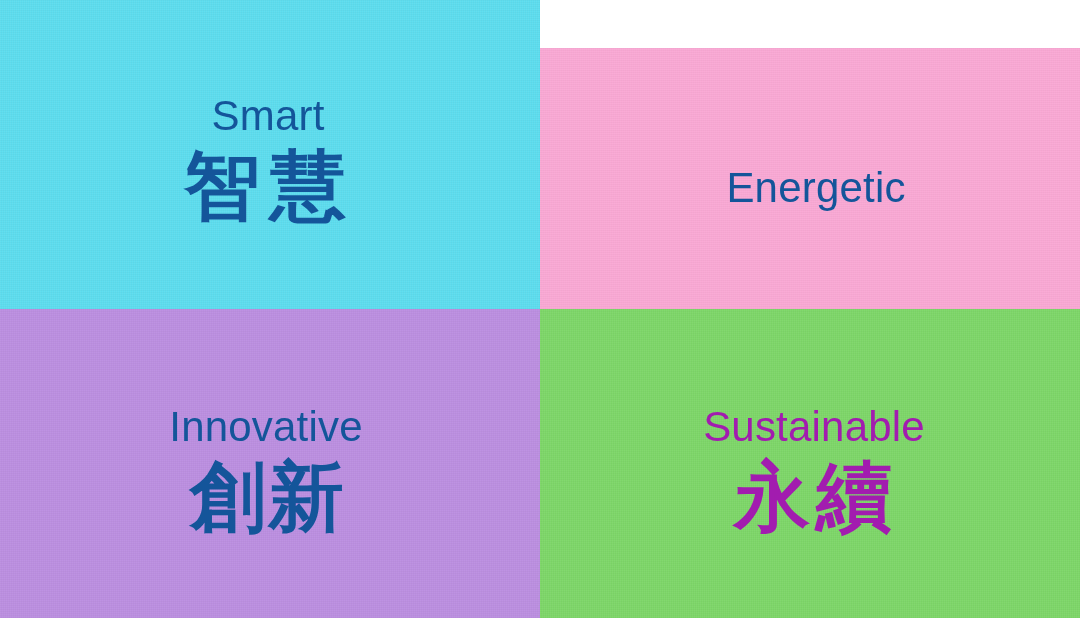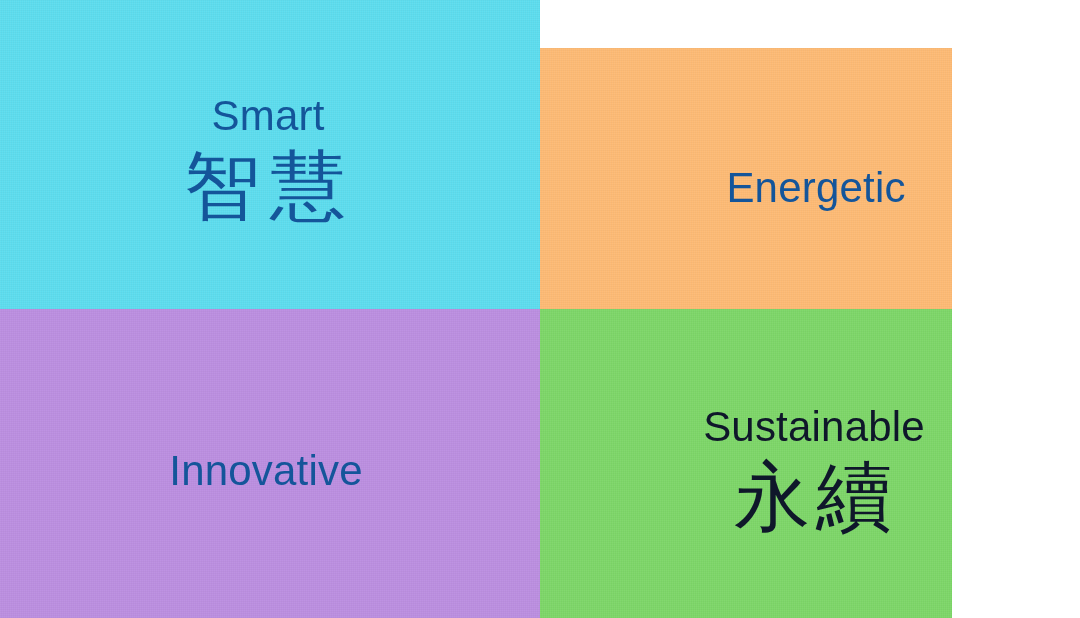--- a/index.html
+++ b/index.html
@@ -7,21 +7,21 @@
     margin: 0;
     padding: 0;
     background: #ffffff;
   }
   body {
     font-family: "Liberation Sans", "DejaVu Sans", sans-serif;
   }
 
   .board {
     position: relative;
-    width: 952px;
+    width: 1080px;
     height: 618px;
     display: grid;
     grid-template-columns: 540px 540px;
     grid-template-rows: 309px 309px;
     overflow: hidden;
   }
 
   .quadrant {
     position: relative;
     display: flex;
@@ -68,21 +68,21 @@
     font-size: 42px;
     font-weight: 400;
     letter-spacing: 0.2px;
     line-height: 1.02;
     white-space: nowrap;
   }
 
   .term-zh {
     display: block;
     font-size: 76px;
-    font-weight: 400;
+    font-weight: 700;
     line-height: 1.06;
     letter-spacing: 4px;
     margin-top: 8px;
     padding-left: 4px;
     white-space: nowrap;
   }
 
   
   .q-smart       .label-stack { transform: translate(-2px, 6px); }
   .q-energetic   .label-stack { transform: translate(6px, 10px); }
@@ -99,32 +99,33 @@
 
 <div class="board">
 
   <div class="quadrant q-smart" style="background: rgb(92, 220, 238); color: rgb(20, 85, 154);">
     <div class="label-stack">
       <span class="term-en">Smart</span>
       <span class="term-zh">智慧</span>
     </div>
   </div>
 
-  <div class="quadrant q-energetic" style="background: #fdba74; color: rgb(20, 85, 154); margin-top: 48px;">
+  <div class="quadrant q-energetic" style="background: #f9a8d4; color: rgb(20, 85, 154); margin-top: 48px;">
     <div class="label-stack">
       <span class="term-en">Energetic</span>
     </div>
   </div>
 
   <div class="quadrant q-innovative" style="background: rgb(187, 142, 224); color: rgb(20, 85, 154);">
     <div class="label-stack">
       <span class="term-en">Innovative</span>
+      <span class="term-zh">創新</span>
     </div>
   </div>
 
-  <div class="quadrant q-sustainable" style="background: rgb(125, 214, 104); color: #0f172a;">
+  <div class="quadrant q-sustainable" style="background: rgb(125, 214, 104); color: #a21caf;">
     <div class="label-stack">
       <span class="term-en">Sustainable</span>
       <span class="term-zh">永續</span>
     </div>
   </div>
 
 </div>
 
 </body></html>

